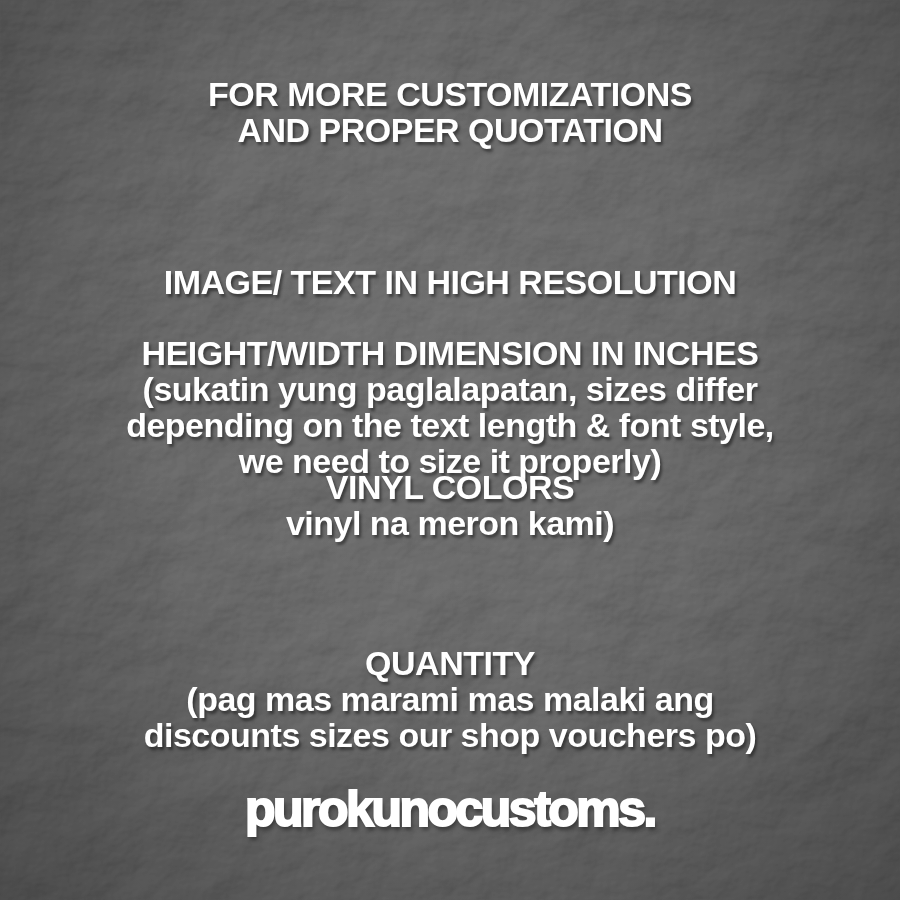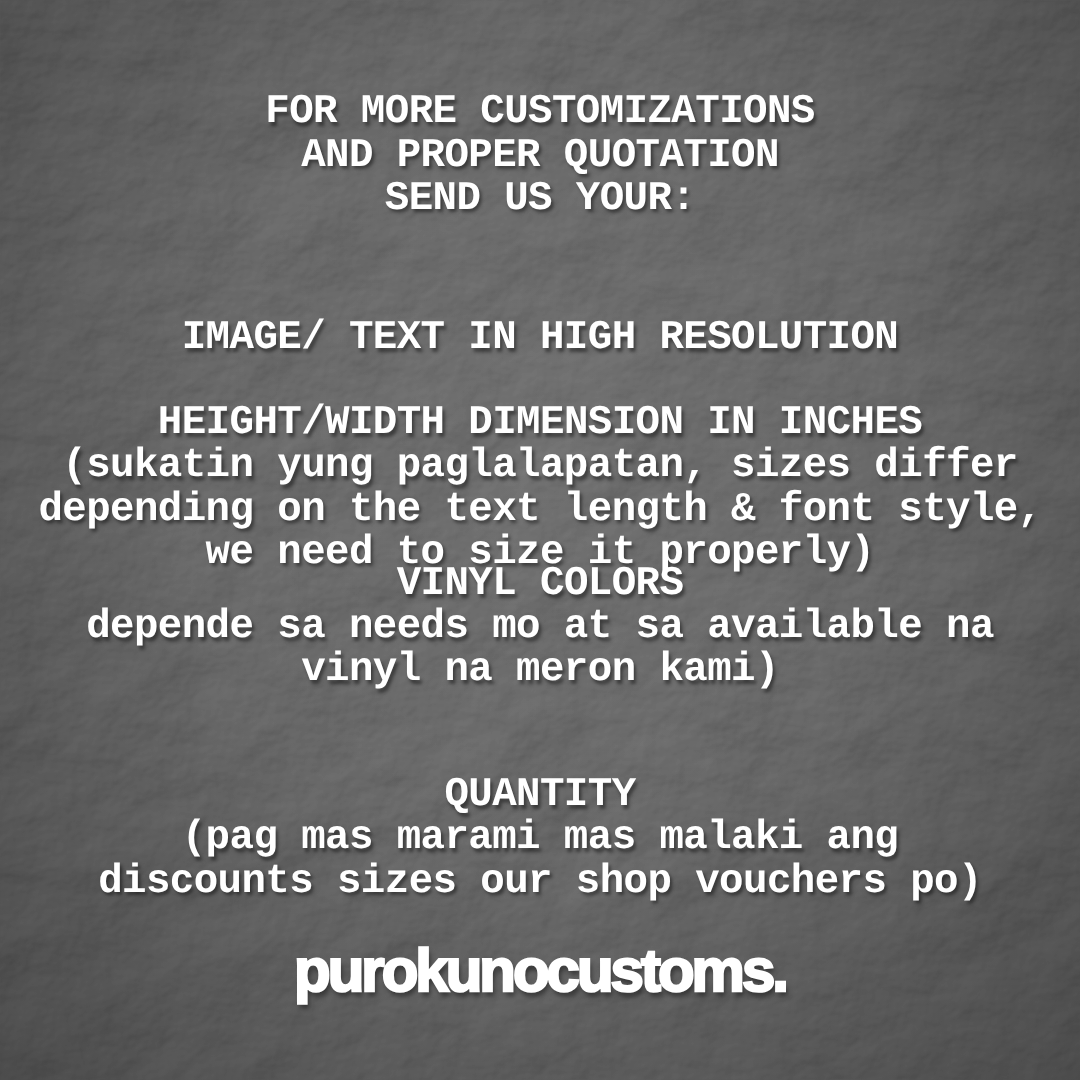--- a/index.html
+++ b/index.html
@@ -43,21 +43,20 @@
   }
   .txt {
     position: absolute;
     left: 0;
     right: 0;
     font-weight: bold;
     font-size: 34px;
     line-height: 36px;
     letter-spacing: -0.5px;
     text-shadow: 2px 3px 3px rgba(0,0,0,0.45);
-    font-family: Liberation Mono, monospace;
   }
   .intro      { top: 76px; }
   .section-1  { top: 219px; margin-top: 45px; }
   .section-2  { top: 287px; margin-top: 48px; }
   .section-3  { top: 469px; }
   .section-4  { top: 645px; }
   .brand {
     position: absolute;
     left: 0;
     right: 0;
@@ -87,37 +86,35 @@
     <rect width="900" height="900" fill="#2e2e2e" filter="url(#crumple)"></rect>
   </svg>
 
   <div class="vignette"></div>
 
   <div class="content">
 
     <div class="txt intro">
       <div>FOR MORE CUSTOMIZATIONS</div>
       <div>AND PROPER QUOTATION</div>
-      <div>SEND US YOUR:</div>
     </div>
 
     <div class="txt section-1">
       <div>IMAGE/ TEXT IN HIGH RESOLUTION</div>
     </div>
 
     <div class="txt section-2">
       <div>HEIGHT/WIDTH DIMENSION IN INCHES</div>
       <div>(sukatin yung paglalapatan, sizes differ</div>
       <div>depending on the text length &amp; font style,</div>
       <div>we need to size it properly)</div>
     </div>
 
     <div class="txt section-3">
       <div>VINYL COLORS</div>
-      <div>depende sa needs mo at sa available na</div>
       <div>vinyl na meron kami)</div>
     </div>
 
     <div class="txt section-4">
       <div>QUANTITY</div>
       <div>(pag mas marami mas malaki ang</div>
       <div>discounts sizes our shop vouchers po)</div>
     </div>
 
     <div class="brand">purokunocustoms.</div>

